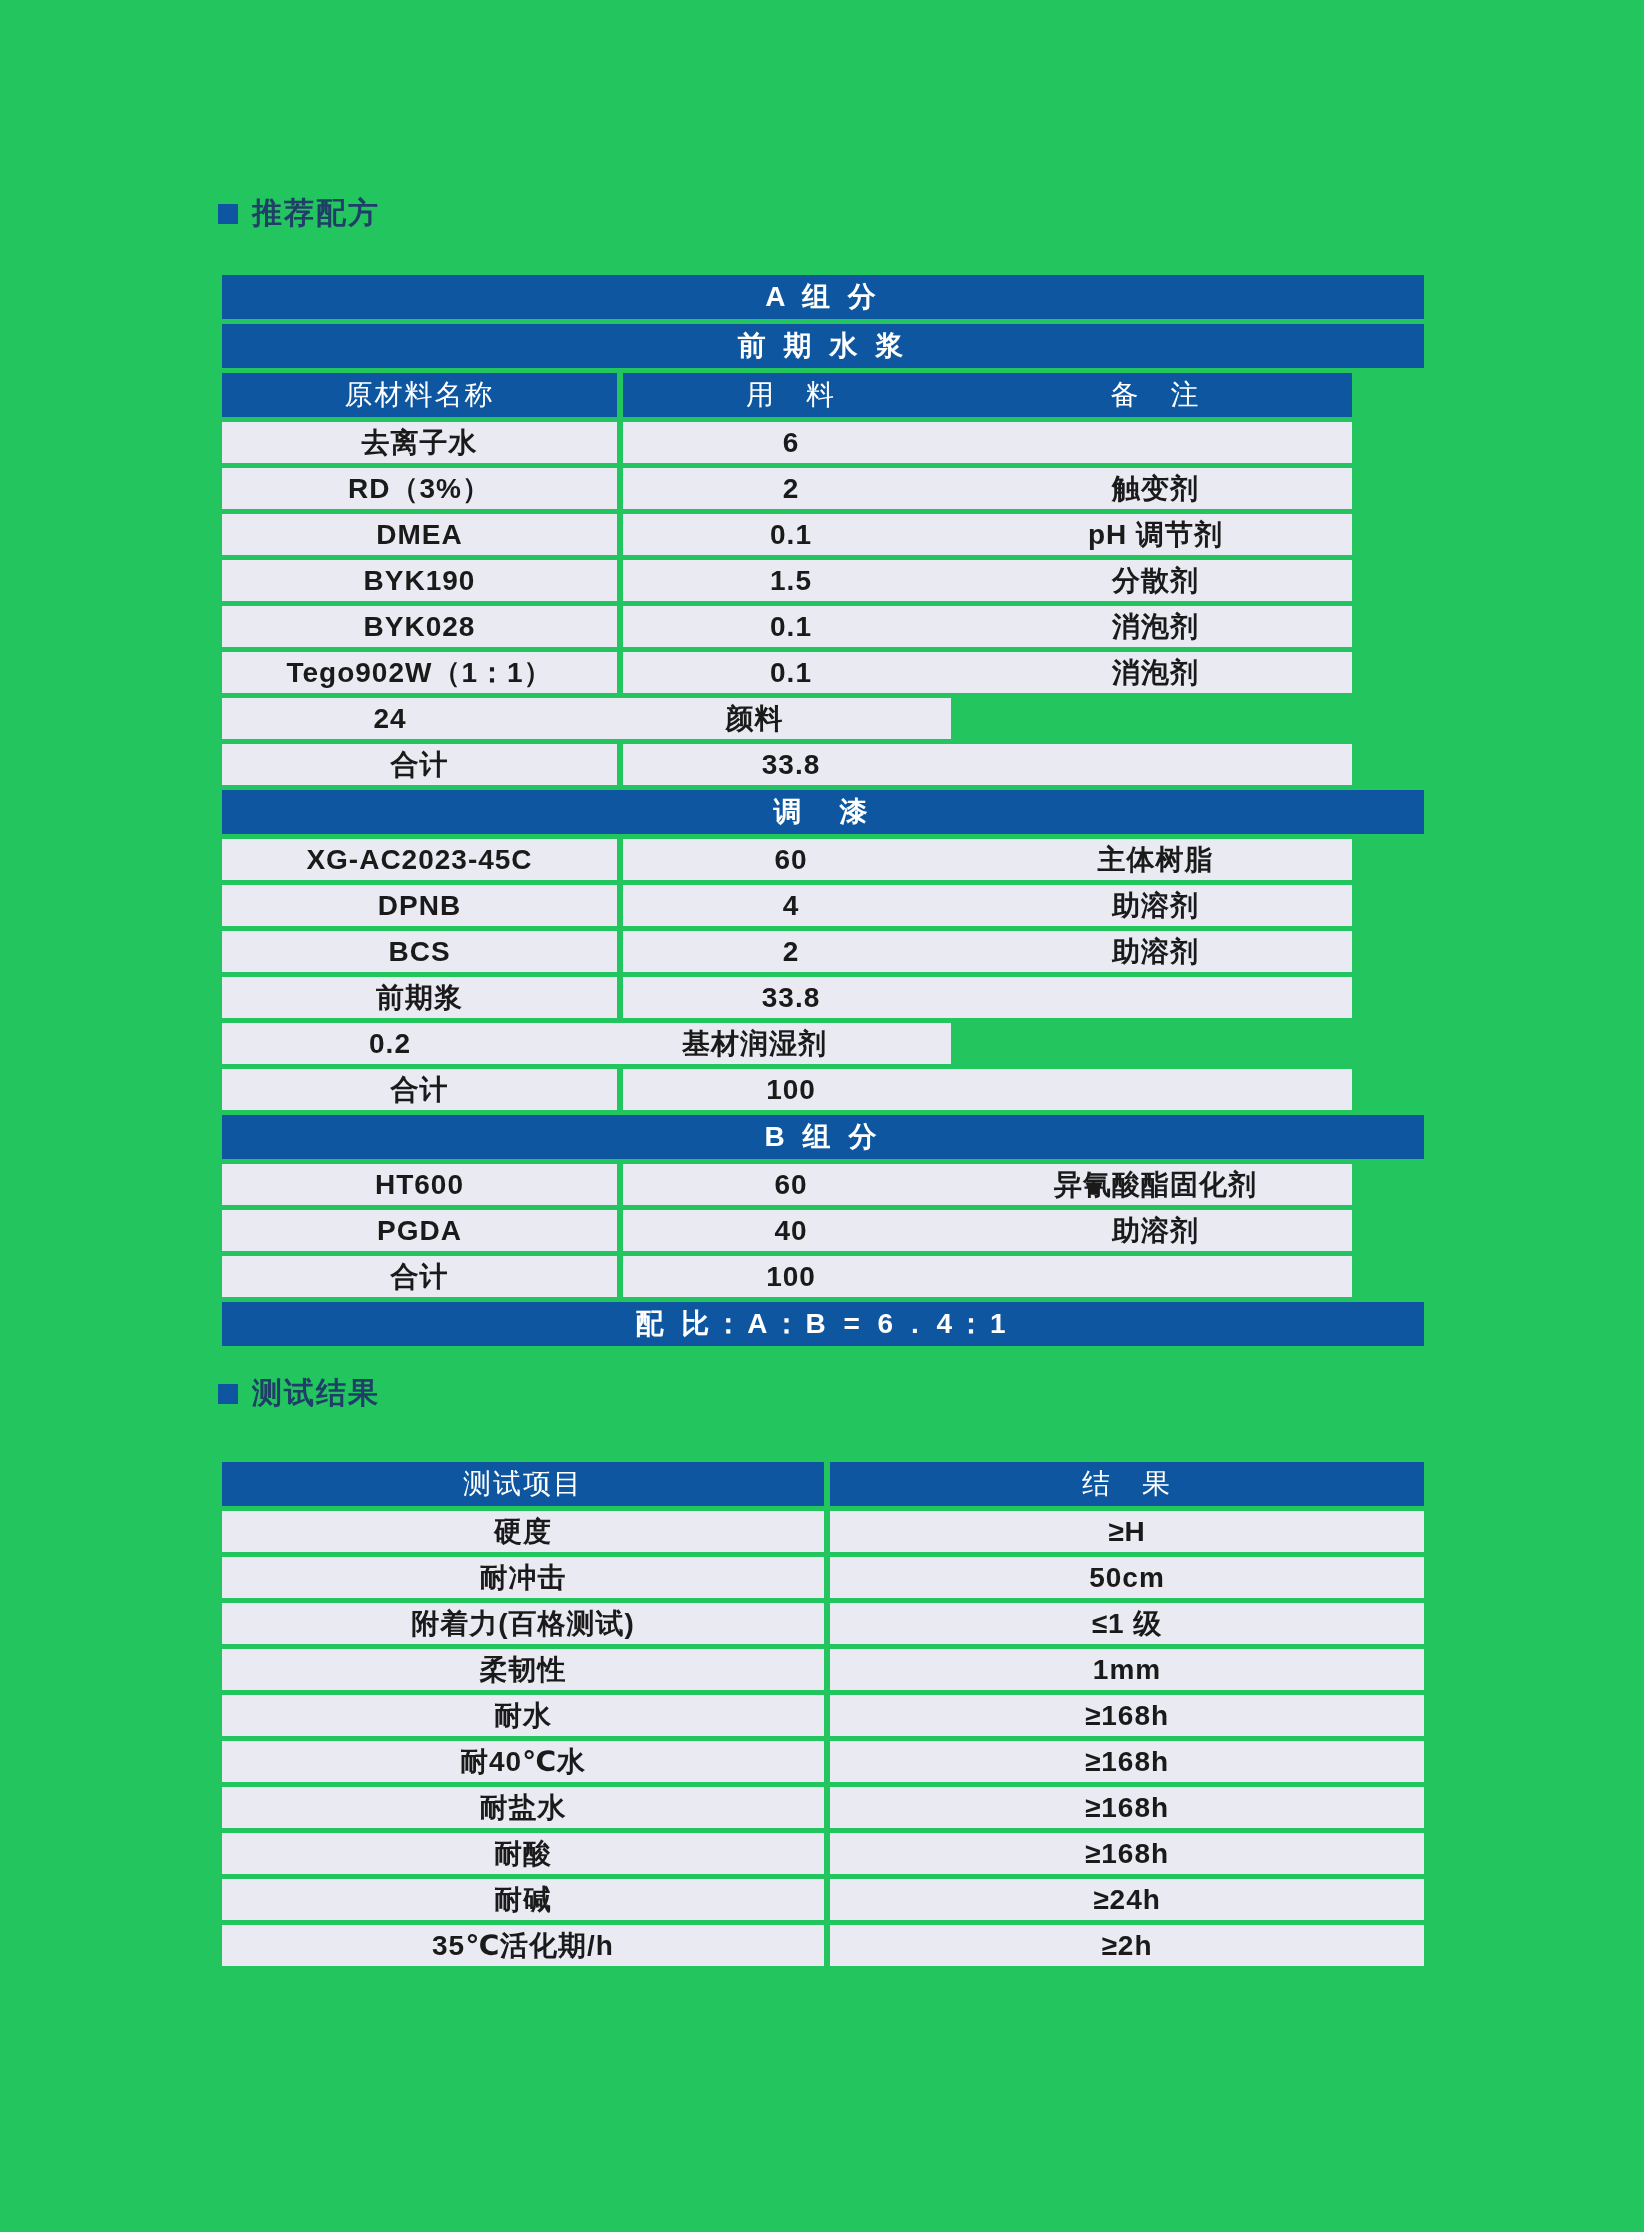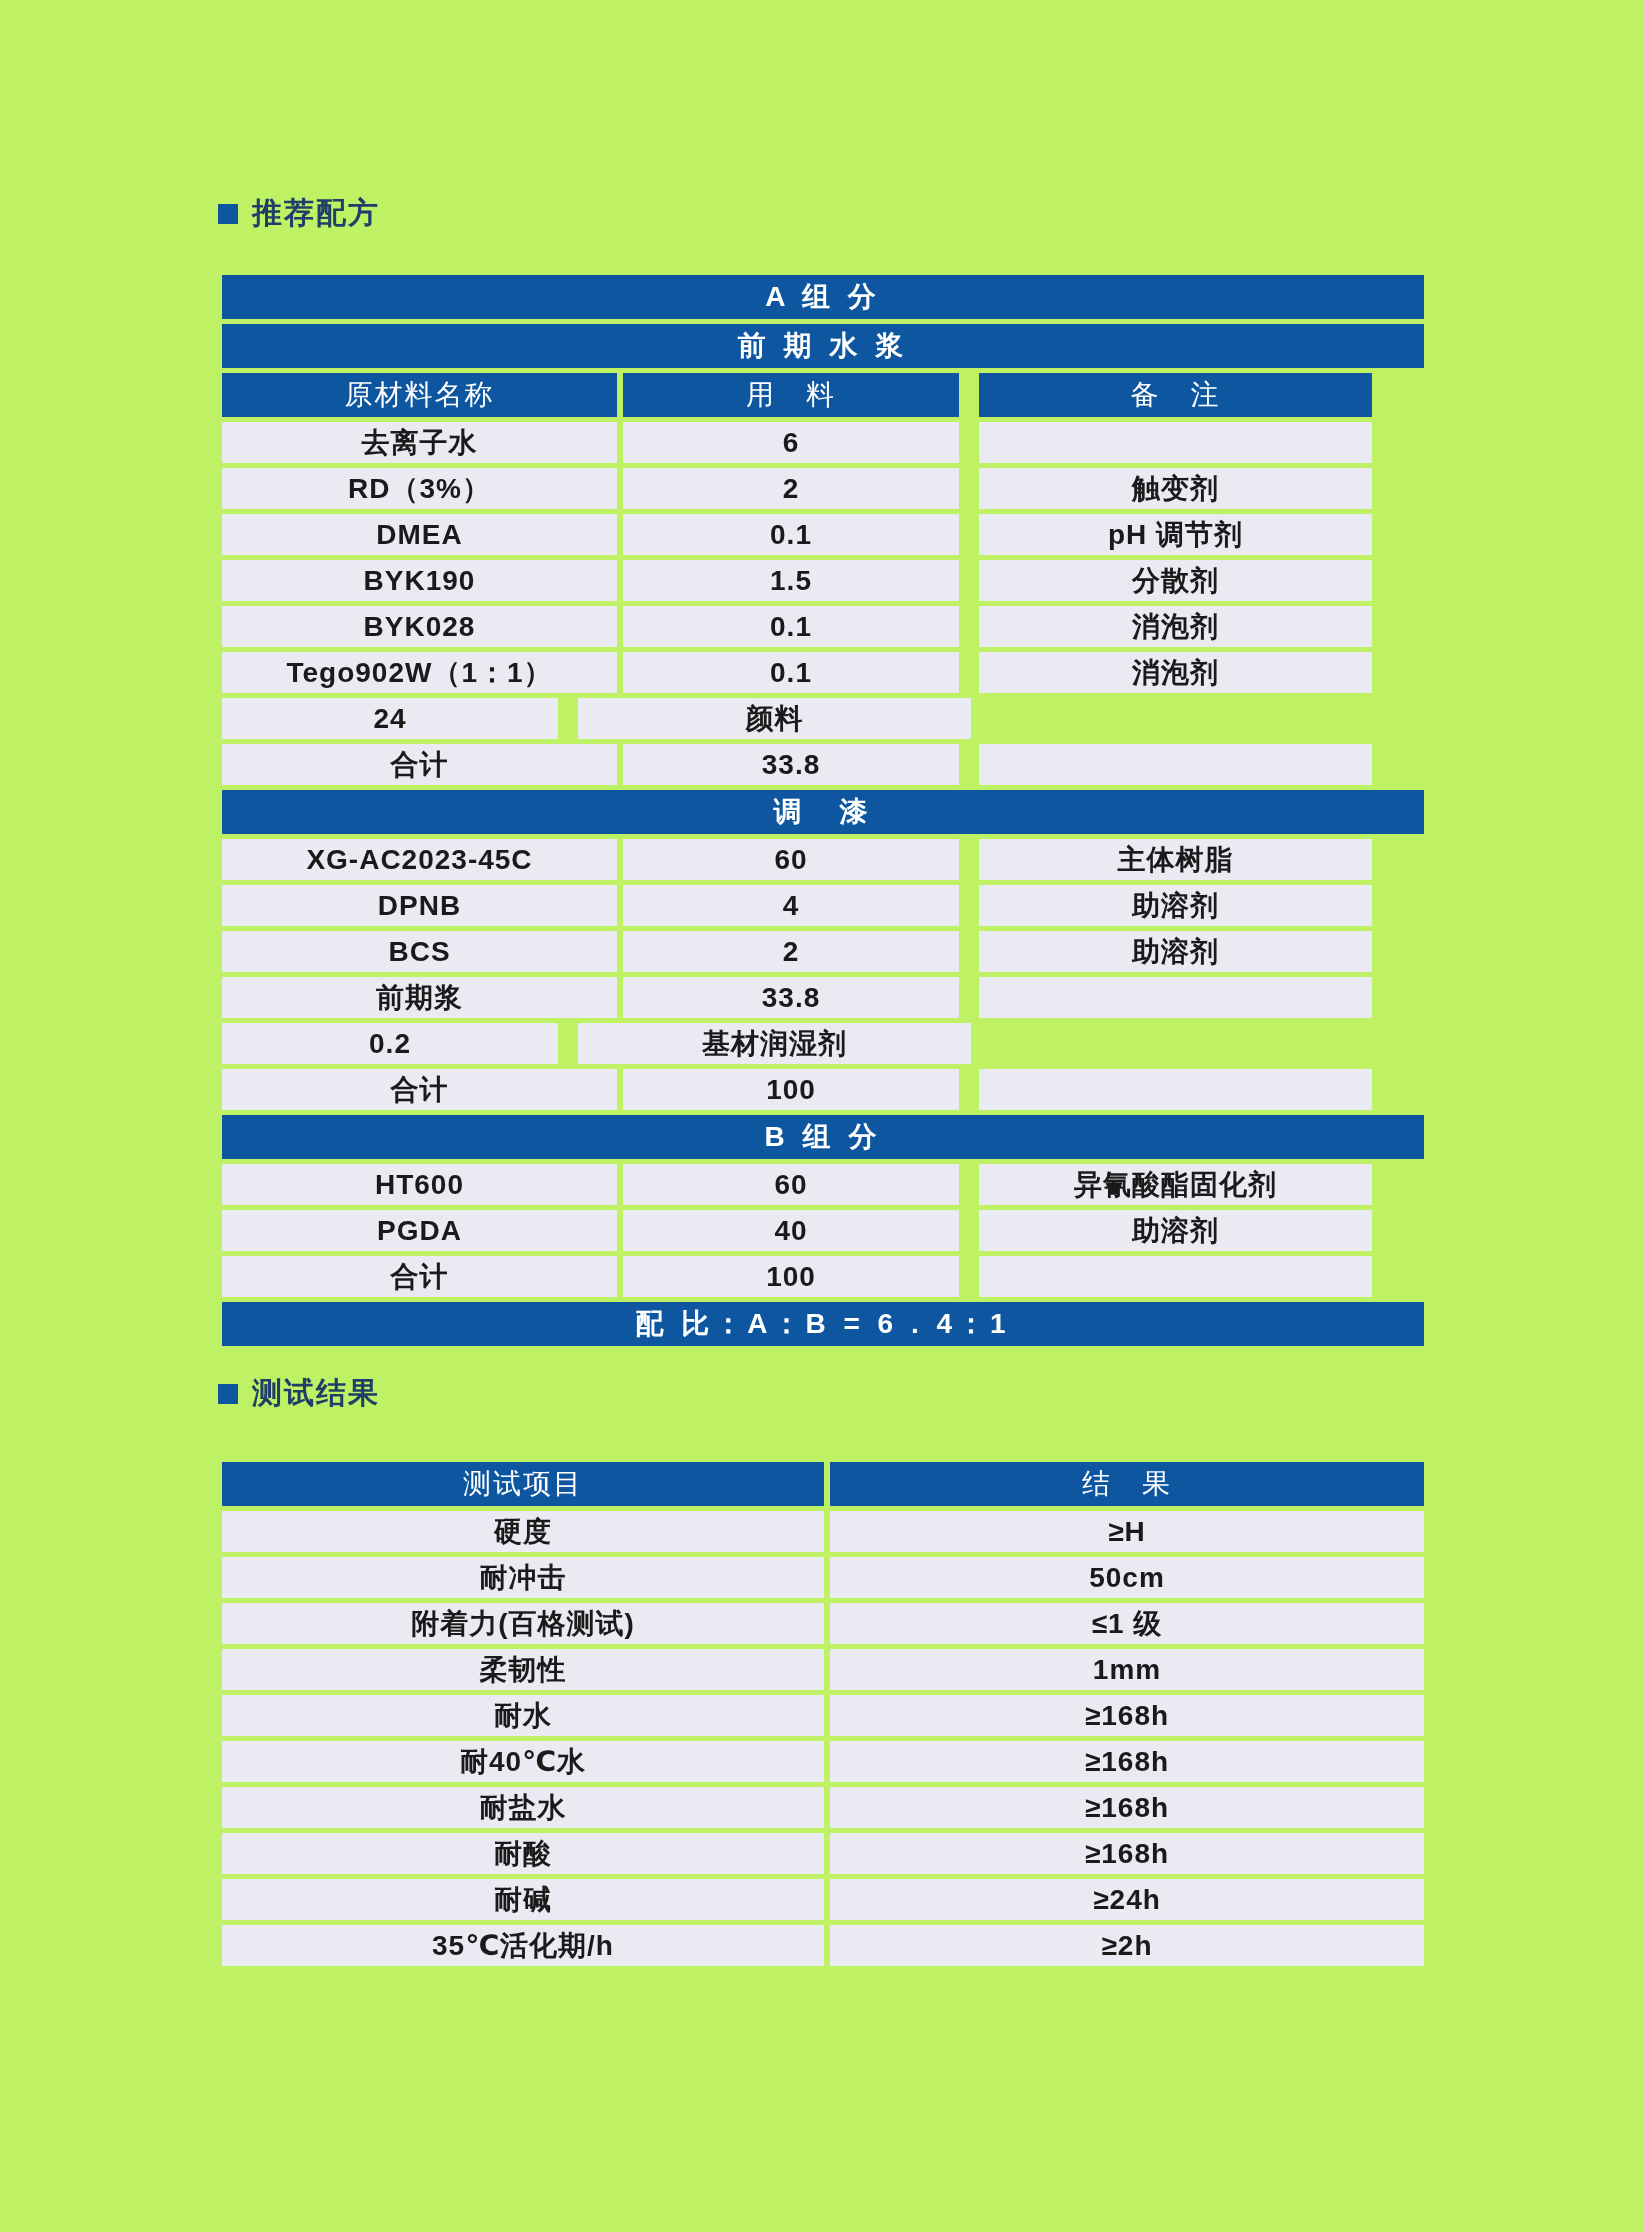--- a/index.html
+++ b/index.html
@@ -1,21 +1,21 @@
 <!DOCTYPE html>
 <html><head>
 <meta charset="utf-8">
 <style>
   html,body{margin:0;padding:0;background:#ffffff;}
   body{
     width:1645px;height:2233px;
     font-family:"Liberation Sans","DejaVu Sans",sans-serif;
     -webkit-font-smoothing:antialiased;
   }
-  .page{position:relative;width:1645px;height:2233px;background:#bef264;overflow:hidden;}
+  .page{position:relative;width:1645px;height:2233px;background:#22c55e;overflow:hidden;}
 
   .section-heading{
     position:absolute;left:218px;
     display:flex;align-items:center;gap:14px;
     color:#203f68;font-size:30px;font-weight:700;
     letter-spacing:2px;
   }
   .section-heading .bullet{
     width:20px;height:20px;background:#0e57a0;flex:0 0 auto;
   }
@@ -38,21 +38,21 @@
     display:flex;align-items:center;justify-content:center;
     font-size:28px;font-weight:600;color:#1a1a1a;
     letter-spacing:1px;white-space:nowrap;
   }
   .row.head .c{
     background:#0e57a0;color:#ffffff;height:44px;
     font-weight:400;letter-spacing:2px;
   }
   
   .t1 .c1{width:395px;margin-right:6px;}
-  .t1 .c2{width:336px;margin-right:20px;}
+  .t1 .c2{width:336px;margin-right:0;}
   .t1 .c3{width:393px;}
   
   .t2 .p1{width:602px;margin-right:6px;}
   .t2 .p2{width:594px;}
 </style>
 </head>
 <body>
 
 <div class="page">
 

